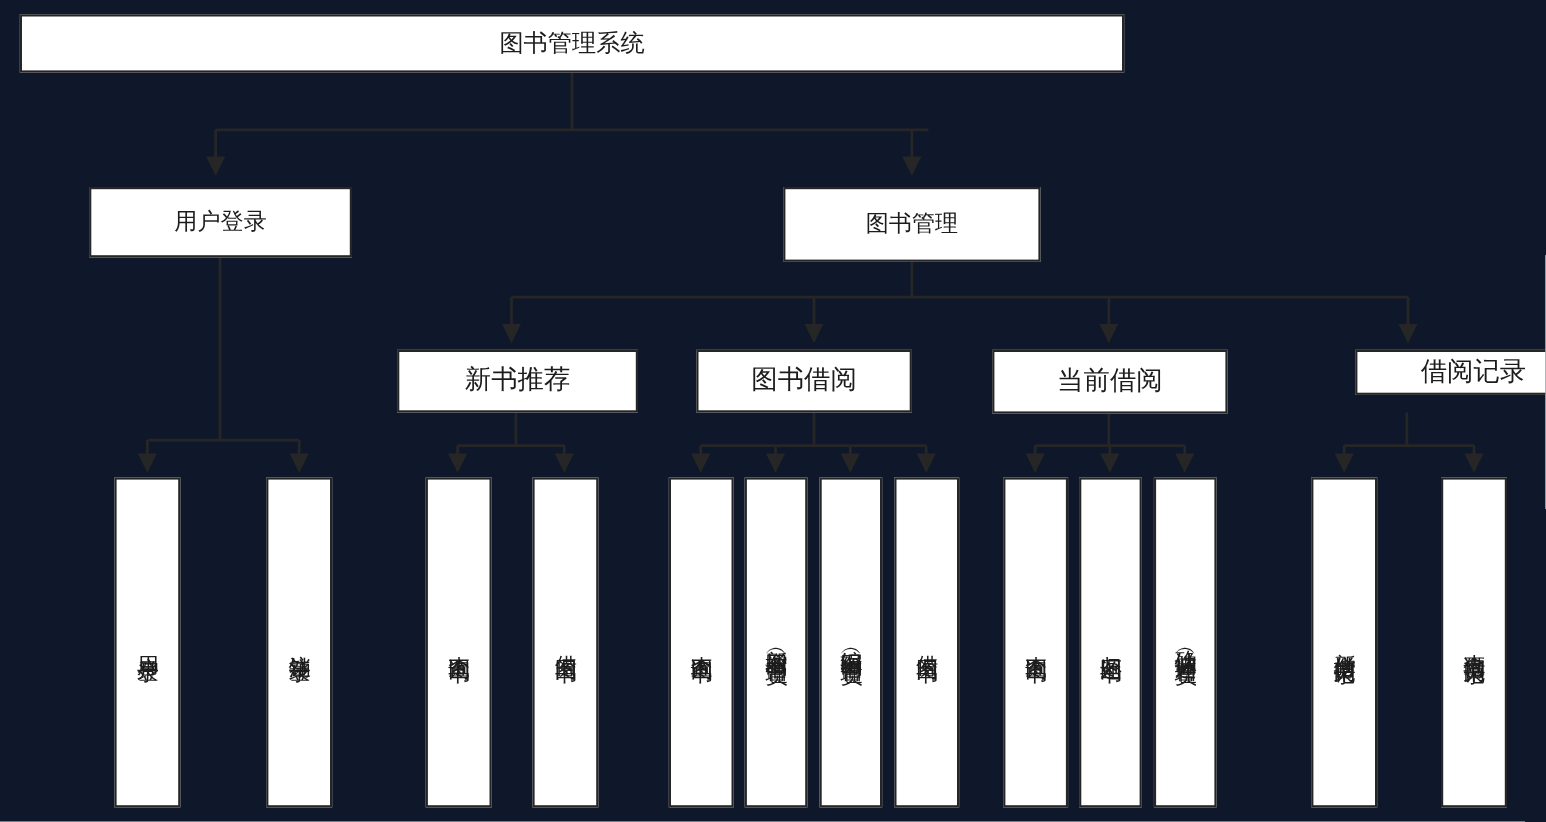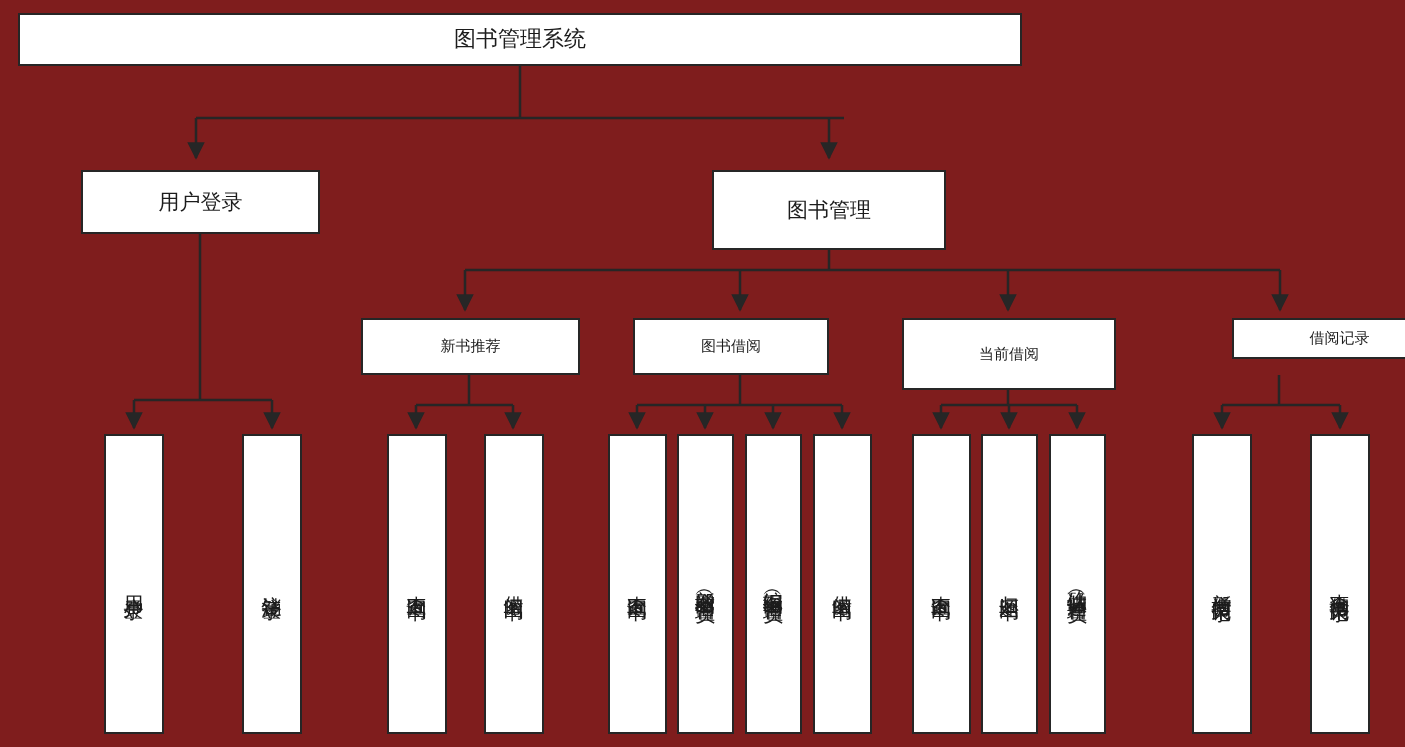--- a/index.html
+++ b/index.html
@@ -9,21 +9,21 @@
     background: #ffffff;
   }
   body {
     font-family: "Liberation Sans", "DejaVu Sans", sans-serif;
     color: #1c1c1c;
   }
   #canvas {
     position: relative;
     width: 1405px;
     height: 747px;
-    background: #7f1d1d;
+    background: #0f172a;
     overflow: hidden;
   }
   svg#wires {
     position: absolute;
     left: 0;
     top: 0;
     width: 1405px;
     height: 747px;
     pointer-events: none;
   }
@@ -38,21 +38,21 @@
     text-align: center;
     line-height: 1.1;
   }
   .node.root {
     font-size: 22px;
   }
   .node.level2 {
     font-size: 21px;
   }
   .node.level3 {
-    font-size: 15px;
+    font-size: 24px;
   }
   .node.leaf {
     font-size: 20px;
     padding: 6px 0;
   }
   .vtext {
     writing-mode: vertical-rl;
     text-orientation: upright;
     letter-spacing: 2px;
     line-height: 1;
@@ -123,31 +123,31 @@
     </g>
   </svg>
 
   <div class="node root" style="left:18px; top:13px; width:1004px; height:53px;">
     <span>图书管理系统</span>
   </div>
 
   <div class="node level2" style="left:81px; top:170px; width:239px; height:64px;">
     <span>用户登录</span>
   </div>
-  <div class="node level2" style="left:712px; top:170px; width:234px; height:80px;">
+  <div class="node level2" style="left:712px; top:170px; width:234px; height:68px;">
     <span>图书管理</span>
   </div>
 
   <div class="node level3" style="left:361px; top:318px; width:219px; height:57px;">
     <span>新书推荐</span>
   </div>
   <div class="node level3" style="left:633px; top:318px; width:196px; height:57px;">
     <span>图书借阅</span>
   </div>
-  <div class="node level3" style="left:902px; top:318px; width:214px; height:72px;">
+  <div class="node level3" style="left:902px; top:318px; width:214px; height:58px;">
     <span>当前借阅</span>
   </div>
   <div class="node level3" style="left:1232px; top:318px; width:215px; height:41px;justify-content:center;">
     <span>借阅记录</span>
   </div>
 
   <div class="node leaf" style="left:104px; top:434px; width:60px; height:300px;">
     <span class="vtext">用户登录</span>
   </div>
   <div class="node leaf" style="left:242px; top:434px; width:60px; height:300px;">

